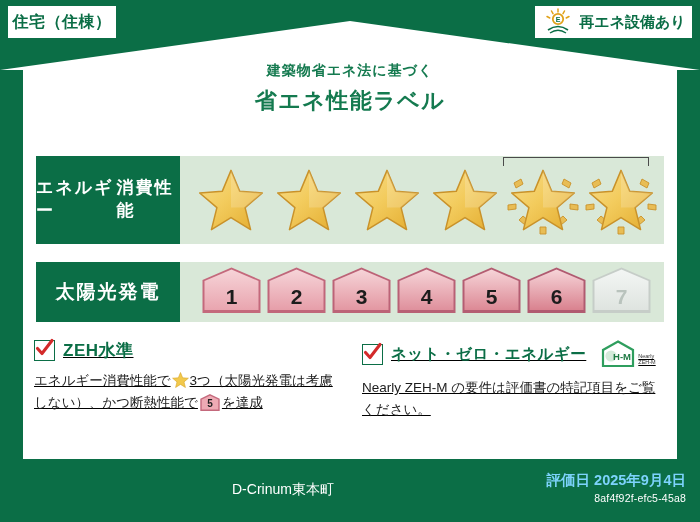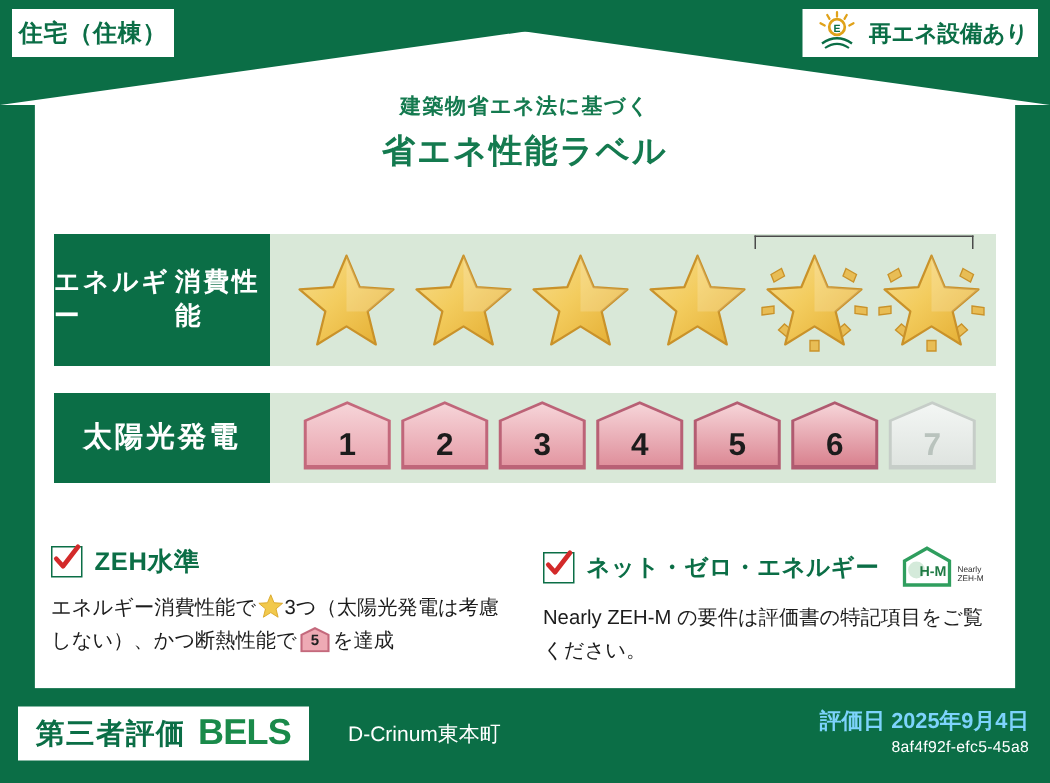--- a/index.html
+++ b/index.html
@@ -97,21 +97,21 @@
   .houses-wrap { display: flex; align-items: center; gap: 2px; padding-left: 20px; }
   .house-cell { position: relative; width: 63px; height: 52px; }
   .house-num {
     position: absolute; left: 0; right: 0; top: 19px;
     text-align: center; font-size: 21px; font-weight: bold;
     color: #1c1c1c; z-index: 2;
   }
   .house-cell.off .house-num { color: #b9c3bd; }
 
   
-  .check-section { position: absolute; top: 363px; }
+  .check-section { position: absolute; top: 339px; text-decoration: underline; }
   #check-zeh { left: 34px; width: 300px; }
   #check-nze { left: 362px; width: 302px; }
 
   .check-head { display: flex; align-items: center; gap: 8px; }
   .check-box {
     width: 21px; height: 21px; border: 1.6px solid #0b6e46; background: #fff;
     position: relative; flex: 0 0 auto;
   }
   .check-title { font-size: 17px; font-weight: bold; color: #0b6e46; letter-spacing: .5px; }
   #nze-title { font-size: 15.5px; }
@@ -436,22 +436,18 @@
         <span style="display:inline-flex;flex-direction:column;line-height:1.05;padding-bottom:3px">
           <span style="font-size:5.5px;color:#333">Nearly</span>
           <span style="font-size:5.5px;color:#333">ZEH-M</span>
         </span>
       </span>
     </div>
     <div class="check-desc">Nearly ZEH-M の要件は評価書の特記項目をご覧ください。</div>
   </div>
 
   <div id="footer">
-    <div id="bels-chip">
-      <span id="bels-jp">第三者評価</span>
-      <span id="bels-en">BELS</span>
-    </div>
     <div id="building-name">D-Crinum東本町</div>
     <div id="eval-date">評価日 2025年9月4日</div>
     <div id="eval-id">8af4f92f-efc5-45a8</div>
   </div>
 
 </div>
 
 </body></html>

